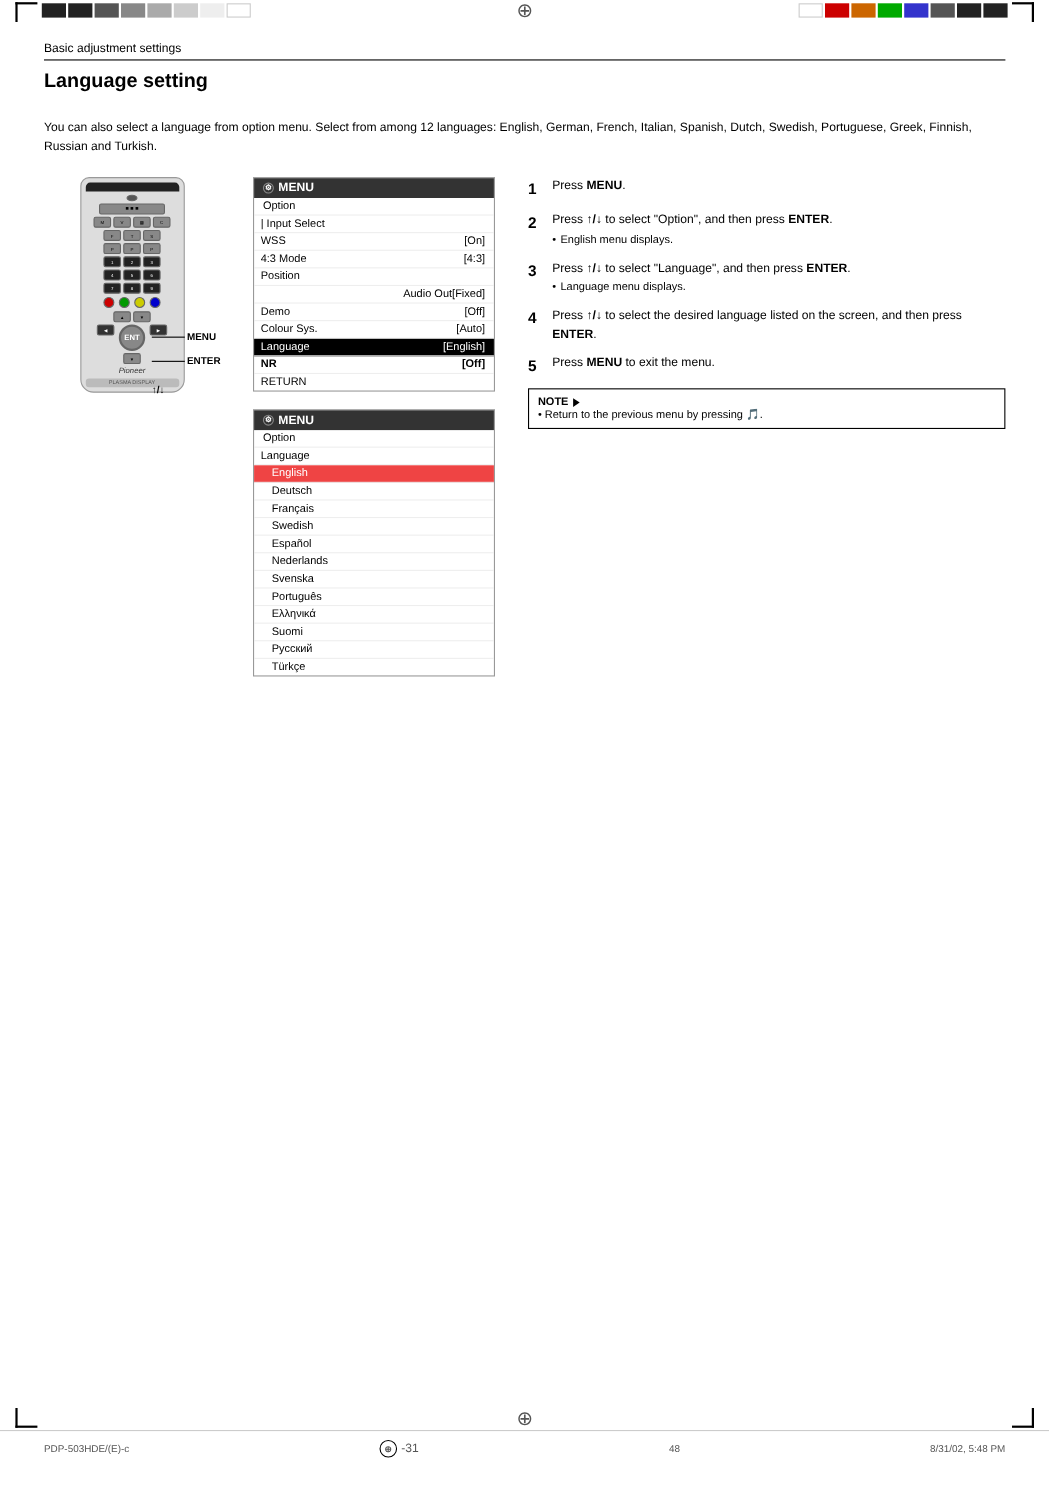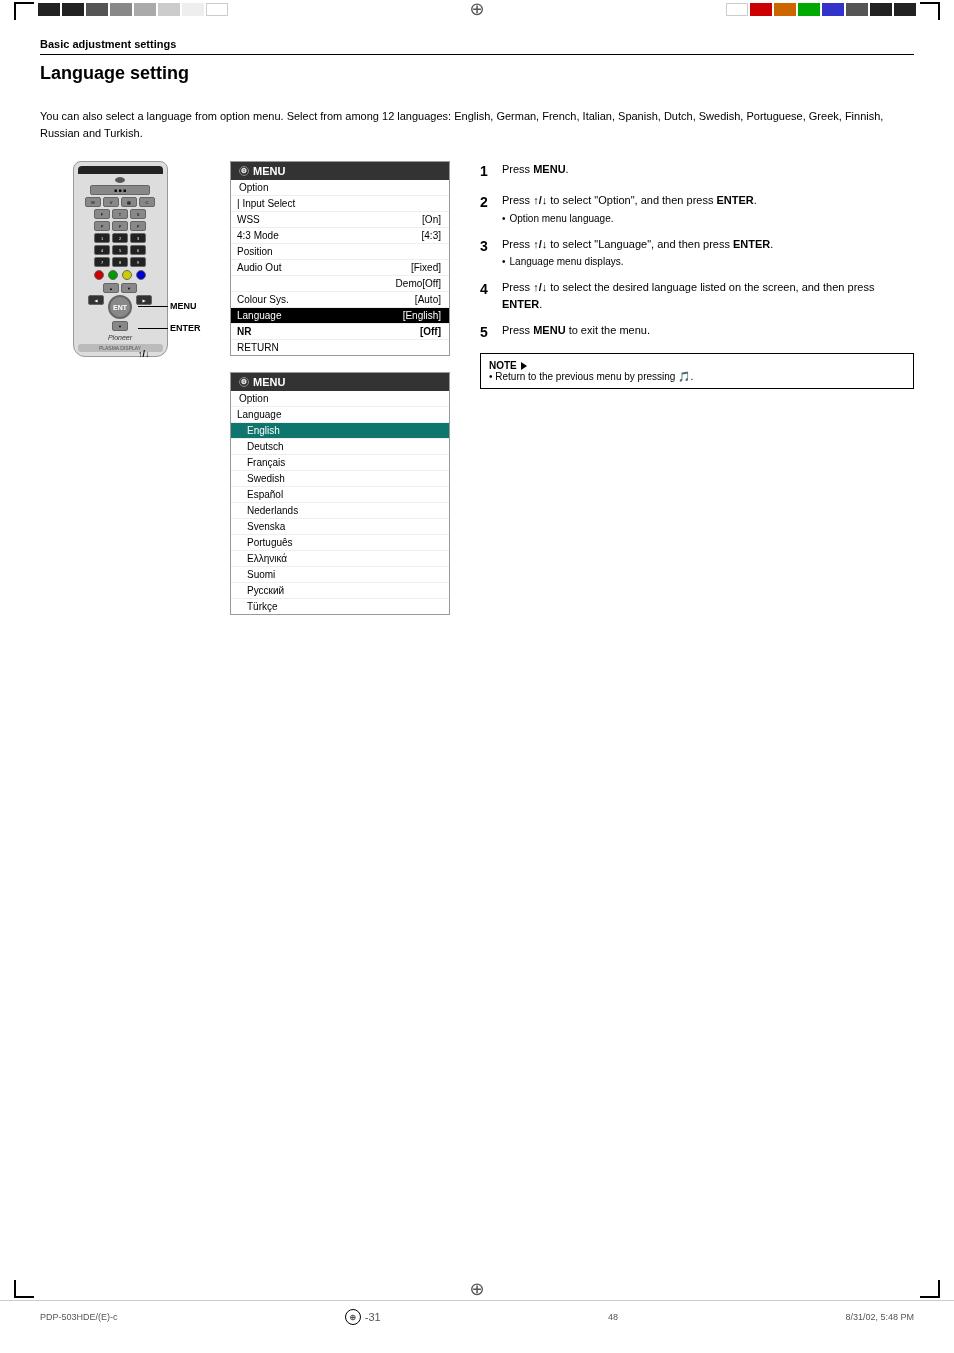--- a/index.html
+++ b/index.html
@@ -14,21 +14,21 @@
     }
 
     
     .main-content {
       padding: 20px 40px;
     }
 
     
     .section-title {
       font-size: 11px;
-      font-weight: bold;
+      font-weight: normal;
       margin-bottom: 8px;
       border-bottom: 1px solid #000;
       padding-bottom: 4px;
     }
 
     
     .page-title {
       font-size: 18px;
       font-weight: bold;
       margin-bottom: 6px;
@@ -150,21 +150,21 @@
       font-size: 10px;
       display: flex;
       justify-content: space-between;
       border-bottom: 1px solid #eee;
     }
     .menu-item.highlighted {
       background: #000;
       color: #fff;
     }
     .menu-item.selected-item {
-      background: #0f766e;
+      background: #ef4444;
       color: #fff;
     }
     .menu-item:last-child { border-bottom: none; }
 
     
     .instructions {
       flex: 1;
     }
 
     .instruction-step {
@@ -417,25 +417,25 @@
             <span>[On]</span>
         </div>
         <div class="menu-item" style="padding-left:6px;">
           <span>4:3 Mode</span>
             <span>[4:3]</span>
         </div>
         <div class="menu-item" style="padding-left:6px;">
           <span>Position</span>
             <span></span>
         </div>
-        <div class="menu-item" style="padding-left:6px;">
+        <div class="menu-item" style="padding-left:6px;justify-content:flex-end;">
           <span>Audio Out</span>
             <span>[Fixed]</span>
         </div>
-        <div class="menu-item" style="padding-left:6px;justify-content:flex-end;">
+        <div class="menu-item" style="padding-left:6px;">
           <span>Demo</span>
             <span>[Off]</span>
         </div>
         <div class="menu-item" style="padding-left:6px;">
           <span>Colour Sys.</span>
             <span>[Auto]</span>
         </div>
         <div class="menu-item highlighted" style="padding-left:6px;">
           <span>Language</span>
             <span>[English]</span>
@@ -520,21 +520,21 @@
         <span class="step-num">1</span>
         <div class="step-text">
           Press <b>MENU</b>.
         </div>
       </div>
 
       <div class="instruction-step">
         <span class="step-num">2</span>
         <div class="step-text">
           Press <b>↑/↓</b> to select "Option", and then press <b>ENTER</b>.
-          <div class="bullet-point">Option menu language.</div>
+          <div class="bullet-point">English menu displays.</div>
         </div>
       </div>
 
       <div class="instruction-step">
         <span class="step-num">3</span>
         <div class="step-text">
           Press <b>↑/↓</b> to select "Language", and then press <b>ENTER</b>.
           <div class="bullet-point">Language menu displays.</div>
         </div>
       </div>

